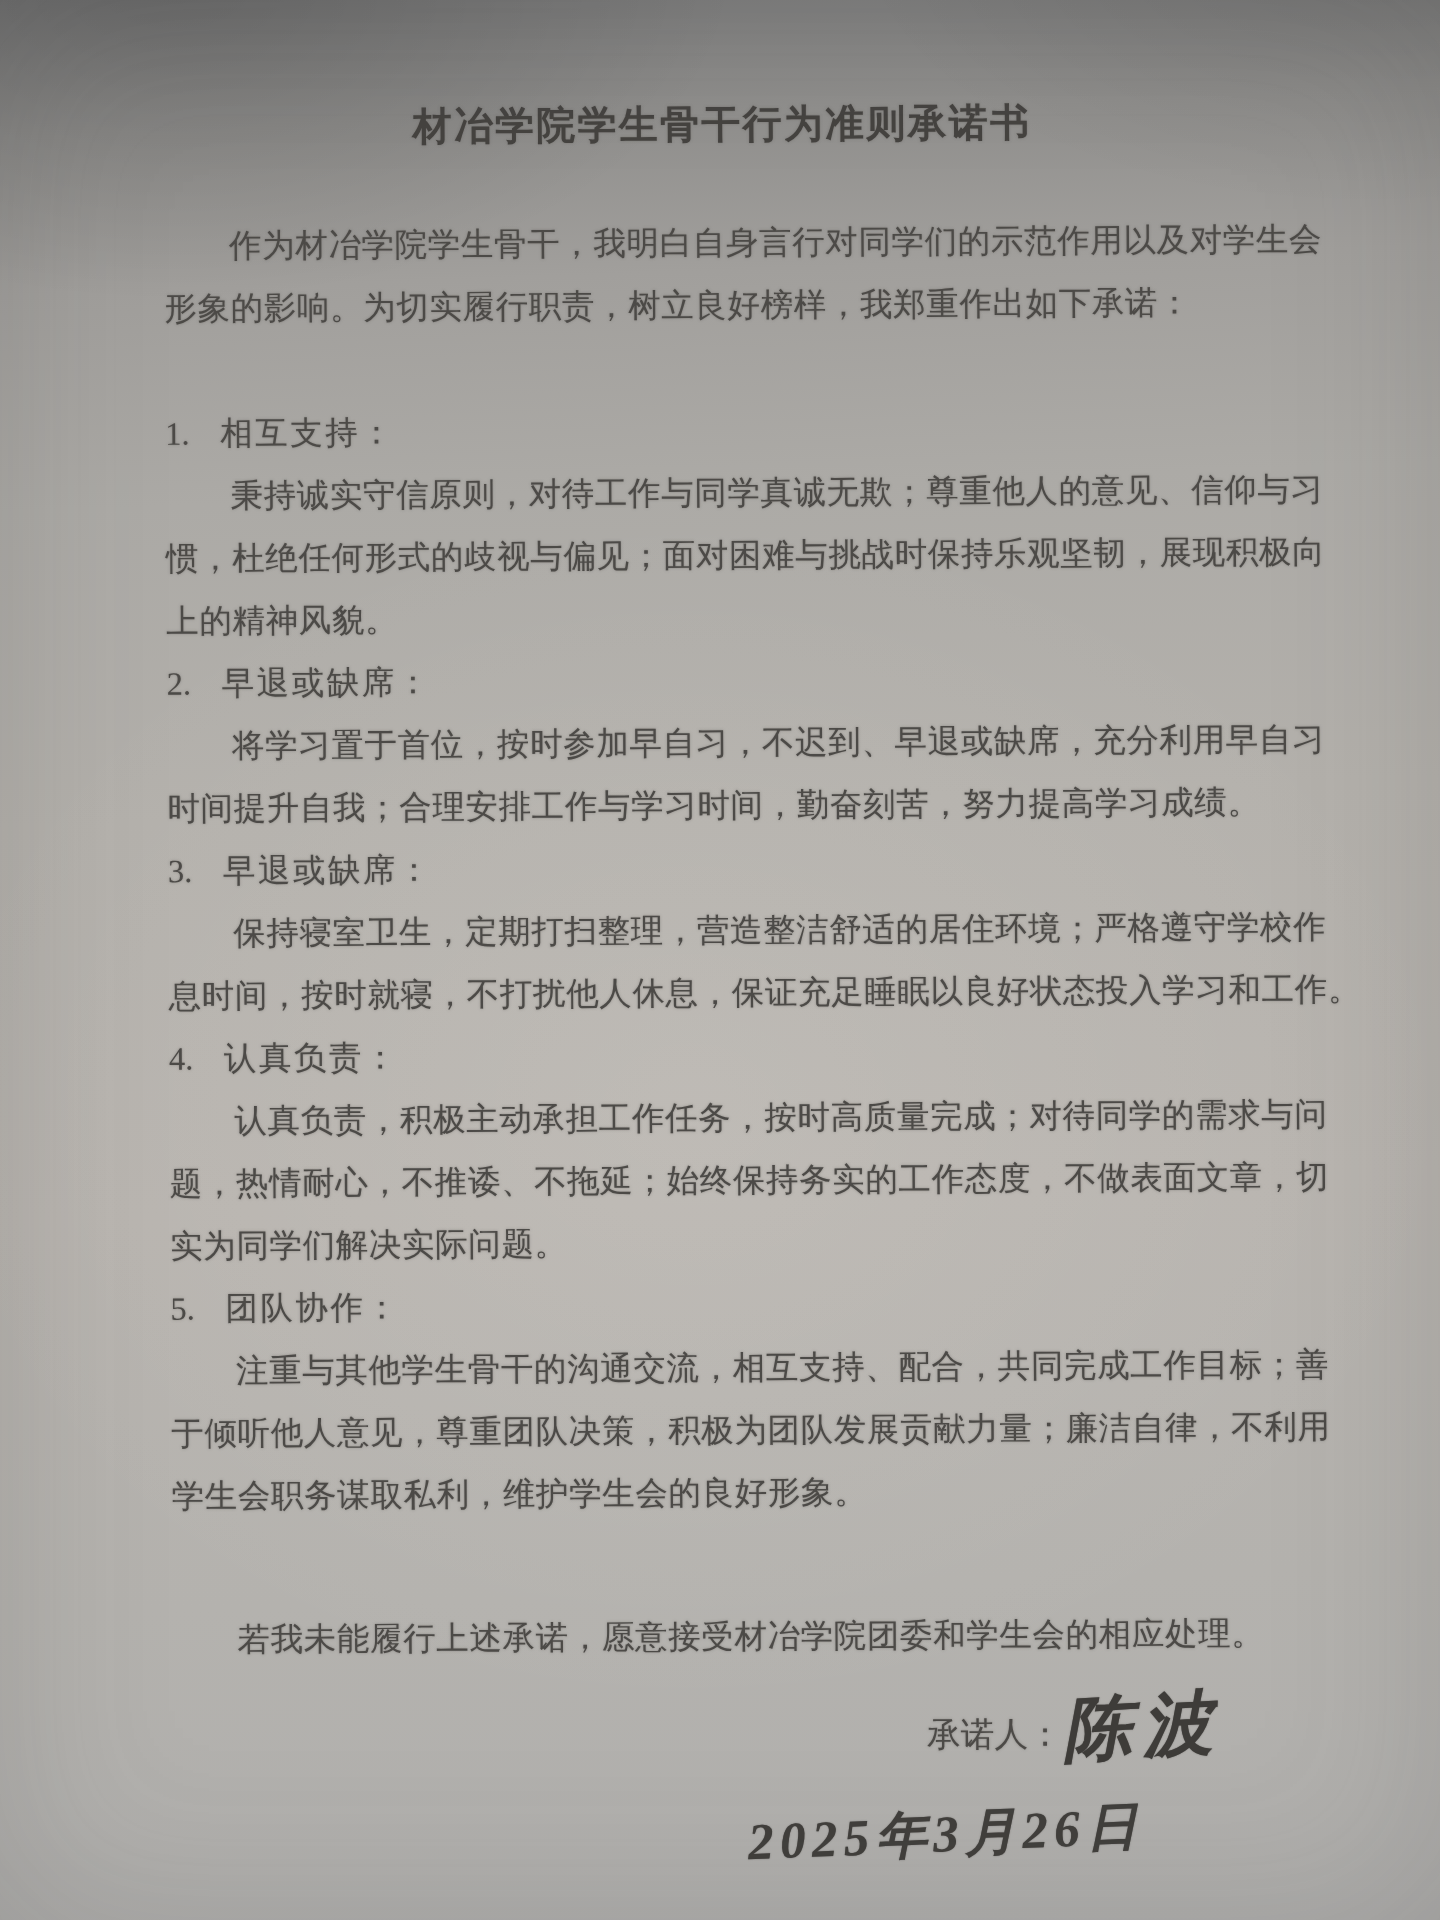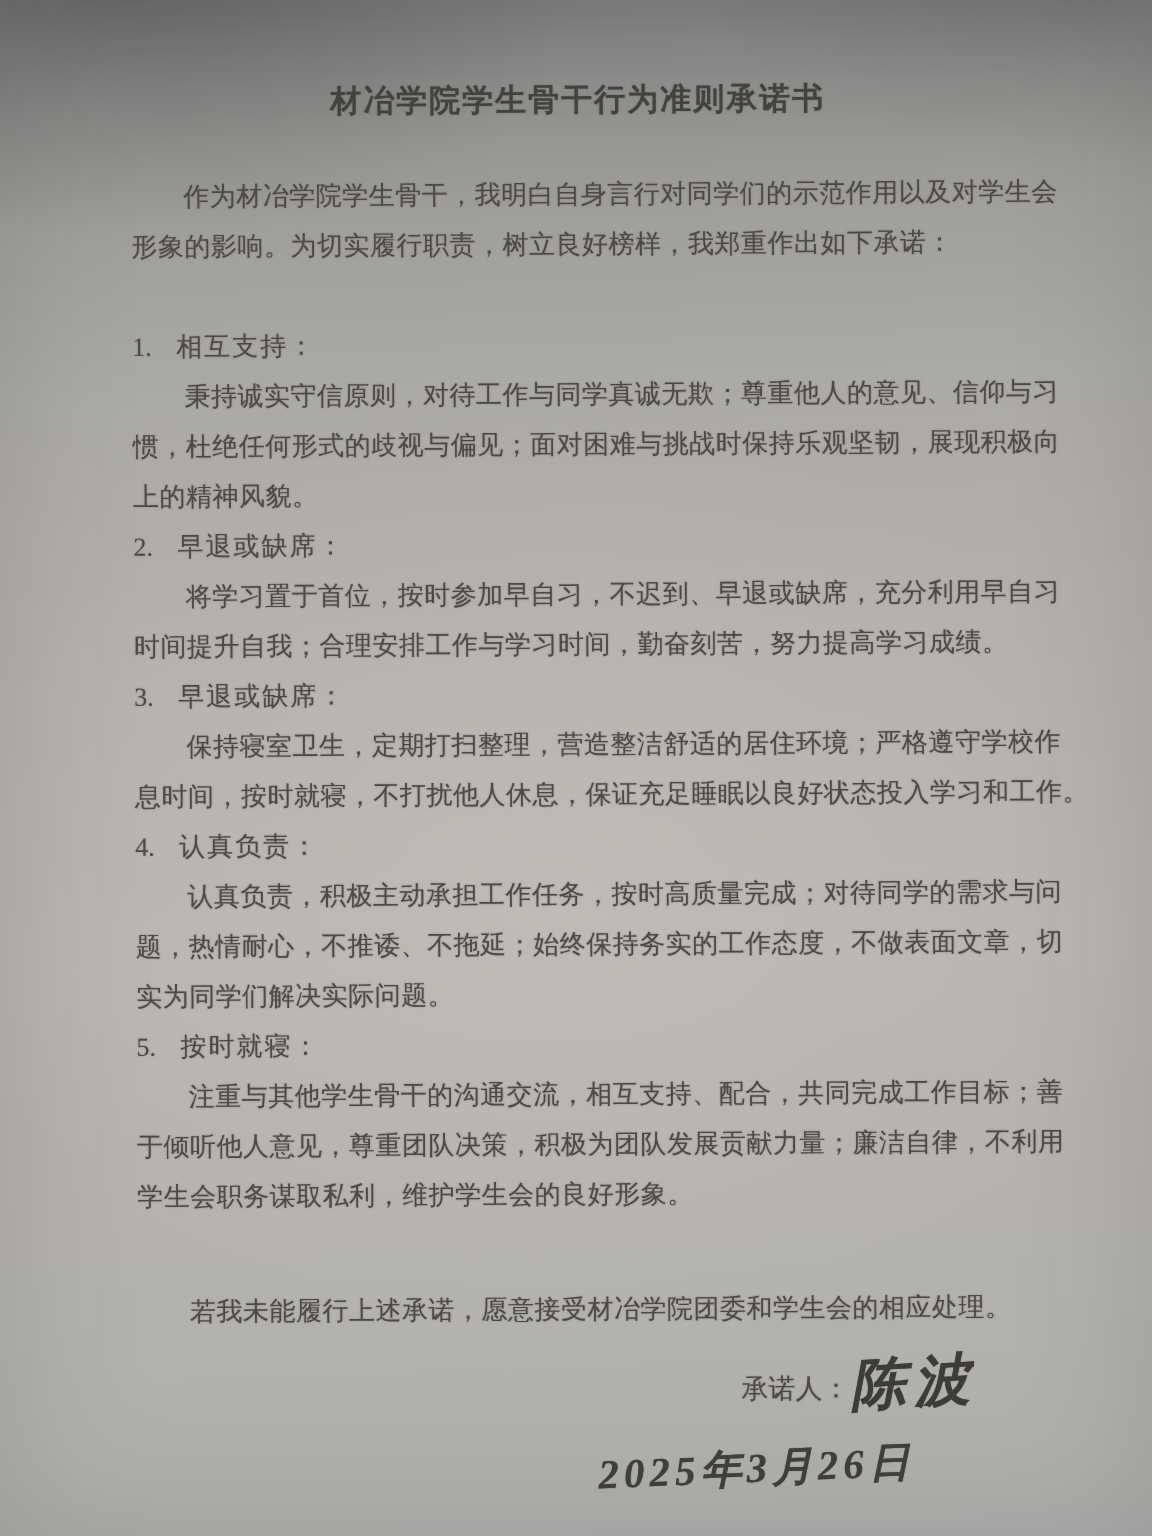--- a/index.html
+++ b/index.html
@@ -139,21 +139,21 @@
       <div class="sec-head">
         <span class="sec-num">4.</span><span>认真负责：</span>
       </div>
       <div class="line ind">认真负责，积极主动承担工作任务，按时高质量完成；对待同学的需求与问</div>
       <div class="line">题，热情耐心，不推诿、不拖延；始终保持务实的工作态度，不做表面文章，切</div>
       <div class="line">实为同学们解决实际问题。</div>
     </div>
 
     <div>
       <div class="sec-head">
-        <span class="sec-num">5.</span><span>按时就寝：</span>
+        <span class="sec-num">5.</span><span>团队协作：</span>
       </div>
       <div class="line ind">注重与其他学生骨干的沟通交流，相互支持、配合，共同完成工作目标；善</div>
       <div class="line">于倾听他人意见，尊重团队决策，积极为团队发展贡献力量；廉洁自律，不利用</div>
       <div class="line">学生会职务谋取私利，维护学生会的良好形象。</div>
     </div>
 
     <div class="line ind closing">若我未能履行上述承诺，愿意接受材冶学院团委和学生会的相应处理。</div>
 
     <div class="sign-row">
       <span>承诺人：</span><span class="signature">陈波</span>

